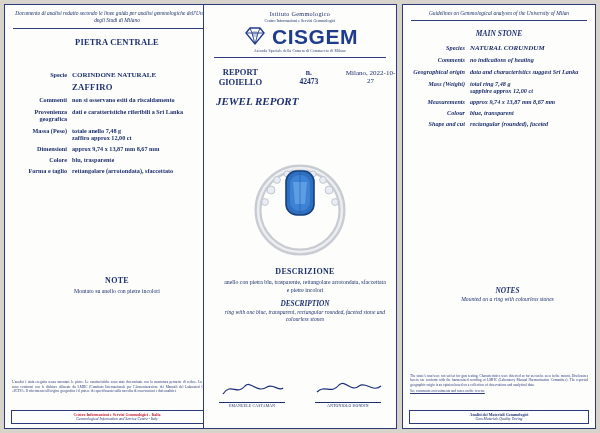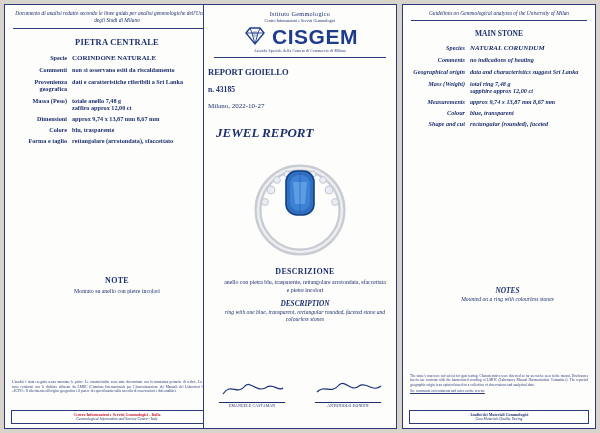--- a/index.html
+++ b/index.html
@@ -65,21 +65,21 @@
   .c-sub2{
     font-size:3.6px;color:#1c2f6e;margin-top:2px;letter-spacing:.2px;
   }
   .c-rule{height:1px;background:#2b3a7a;margin:4px 10px 0 10px;}
 
   
   .ttl{
     text-align:center;color:#1c2f6e;
   }
   .ttl .t1{font-size:8.5px;font-weight:bold;letter-spacing:.2px;}
-  .ttl .t2{font-size:7.5px;font-weight:bold;margin-top:1px;}
+  .ttl .t2{font-size:7.5px;font-style:italic;font-weight:bold;margin-top:1px;}
 
   
   .tbl{
     margin:6px 6px 0 6px;
     font-size:6.2px;
     color:#1c2f6e;
   }
   .trow{
     display:flex;
     align-items:flex-start;
@@ -152,24 +152,28 @@
 <div class="cert">
 
   <div class="panel left">
     <div class="side-header">Documento di analisi redatto secondo le linee guida per analisi gemmologiche dell'Università degli Studi di Milano</div>
     <div class="side-rule"></div>
 
     <div class="ttl" style="margin-top:8px;">
       <div class="t1">PIETRA CENTRALE</div>
     </div>
 
-    <div class="tbl" style="margin-top:7px;">
+    <div class="tbl" style="margin-top:24px;">
       <div class="trow">
         <div class="lab">Specie</div>
         <div class="val med">CORINDONE NATURALE</div>
+      </div>
+      <div class="trow">
+        <div class="lab"></div>
+        <div class="val big">ZAFFIRO</div>
       </div>
       <div class="trow" style="margin-top:4px;">
         <div class="lab">Commenti</div>
         <div class="val">non si osservano esiti da riscaldamento</div>
       </div>
       <div class="trow" style="margin-top:5px;">
         <div class="lab lbl-stack">Provenienza geografica</div>
         <div class="val">dati e caratteristiche riferibili a Sri Lanka</div>
       </div>
       <div class="trow" style="margin-top:5px;">
@@ -218,26 +222,26 @@
             <circle cx="13" cy="9" r="3.2" fill="#1f3b8c" opacity="0.25"></circle>
           </svg>
         </span>
         <span class="logo-word">CISGEM</span>
       </div>
       <div class="c-sub2">Azienda Speciale della Camera di Commercio di Milano</div>
     </div>
     <div class="c-rule"></div>
 
     <div style="margin-top:9px;text-align:center;">
-      <div style="display:flex;justify-content:center;align-items:baseline;gap:8px;flex-direction:column;">
+      <div style="display:flex;justify-content:center;align-items:baseline;gap:20px;">
         <span style="font-size:8.5px;font-weight:bold;color:#1c2f6e;">REPORT GIOIELLO</span>
-        <span style="font-size:7.6px;font-weight:bold;color:#1c2f6e;">n. 43185</span>
+        <span style="font-size:7.6px;font-weight:bold;color:#1c2f6e;">n. 42473</span>
         <span style="font-size:7px;color:#1c2f6e;margin-left:4px;">Milano, 2022-10-27</span>
       </div>
-      <div style="font-size:13px;font-style:italic;font-weight:bold;color:#1c2f6e;text-align:left;padding-left:12px;margin-top:15px;">JEWEL REPORT</div>
+      <div style="font-size:11px;font-style:italic;font-weight:bold;color:#1c2f6e;text-align:left;padding-left:12px;margin-top:8px;">JEWEL REPORT</div>
     </div>
 
     <div class="gem-wrap">
       <svg width="150" height="120" viewBox="0 0 150 120">
         <ellipse cx="75" cy="72" rx="42" ry="42" fill="none" stroke="#c9cbd2" stroke-width="7"></ellipse>
         <ellipse cx="75" cy="72" rx="42" ry="42" fill="none" stroke="#eceef2" stroke-width="2.5"></ellipse>
         <g>
           <circle cx="46" cy="52" r="4" fill="#e9ecf2" stroke="#b9bec9" stroke-width="0.8"></circle>
           <circle cx="104" cy="52" r="4" fill="#e9ecf2" stroke="#b9bec9" stroke-width="0.8"></circle>
           <circle cx="40" cy="64" r="3.4" fill="#e9ecf2" stroke="#b9bec9" stroke-width="0.8"></circle>

